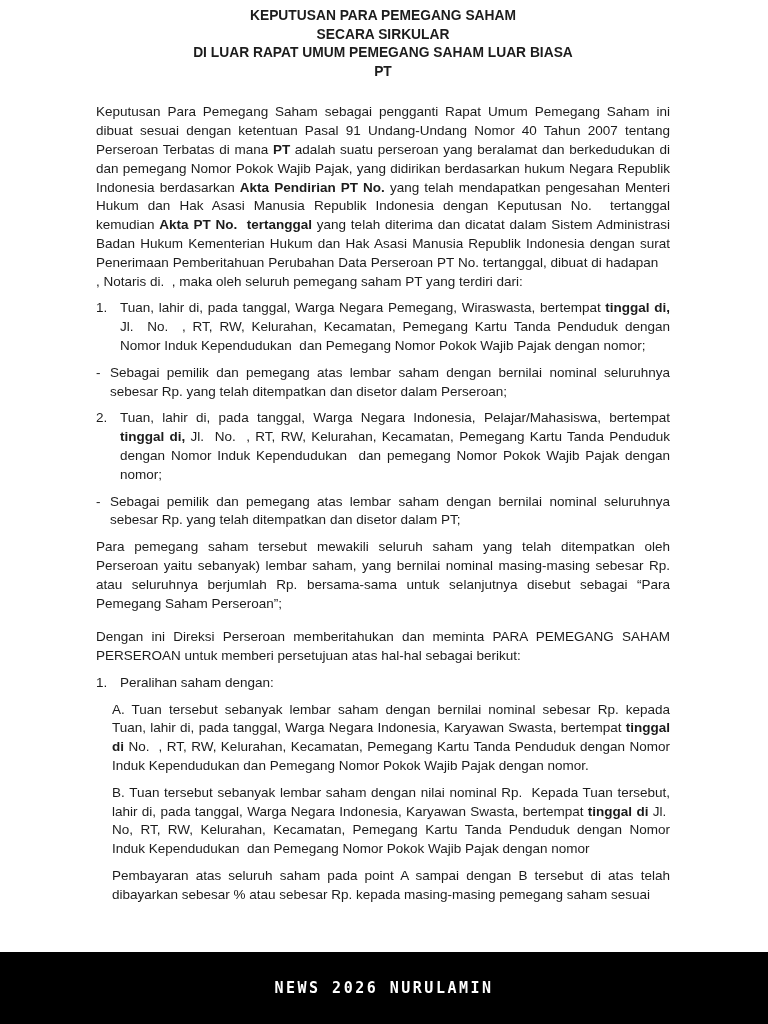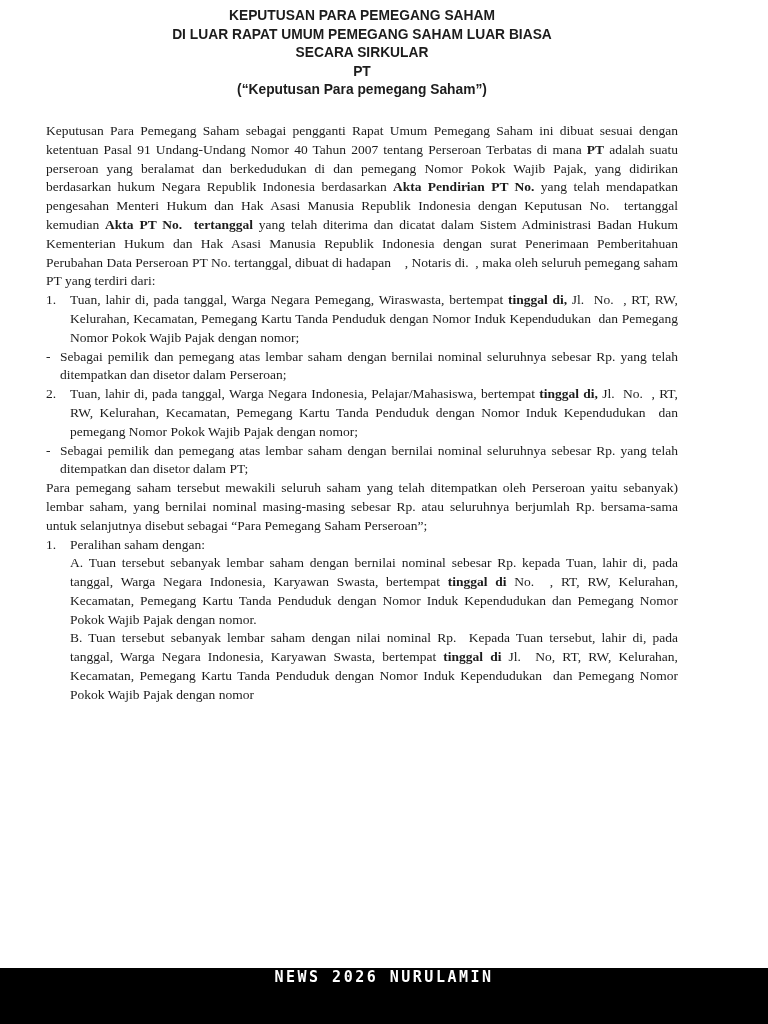--- a/index.html
+++ b/index.html
@@ -4,79 +4,78 @@
 <style>
   html, body { margin: 0; padding: 0; }
   body {
     width: 768px; height: 1024px;
     background: #ffffff;
     color: #1c1c1c;
     font-family: "Liberation Sans", sans-serif;
     overflow: hidden;
     position: relative;
   }
-  .page { padding: 7px 90px 0 46px; }
+  .page { padding: 7px 90px 0 88px; }
 
   .title-block { margin-bottom: 22px; }
   .title-line {
     text-align: center;
     font-weight: bold;
     font-size: 13.8px;
     line-height: 18.6px;
     white-space: nowrap;
   }
 
   .doc {
     font-size: 13.5px;
     line-height: 18.8px;
     text-align: justify;
   }
-  .doc p, .doc .li, .doc .sub { margin: 0; padding: 0; font-family: Liberation Serif, serif; }
+  .doc p, .doc .li, .doc .sub { margin: 8px; padding: 0; }
   .para { text-align: justify; }
   .para.gap { margin-top: 15px; }
   .para.indent { margin-left: 24px; }
 
   .li { display: flex; }
   .li .num { flex: 0 0 24px; }
   .li .li-body { flex: 1 1 auto; text-align: justify; }
 
   .sub { display: flex; margin-left: 27px; }
   .sub .dash { flex: 0 0 14px; }
   .sub .sub-body { flex: 1 1 auto; text-align: justify; }
 
   .bold { font-weight: bold; }
 
   .watermark-bar {
     position: absolute;
     left: 0; bottom: 0;
-    width: 768px; height: 56px;
+    width: 768px; height: 72px;
     background: #000000;
     display: flex;
-    align-items: flex-start;
+    align-items: center;
     justify-content: center;
   }
   .watermark-text {
     color: #ffffff;
     font-family: "DejaVu Sans Mono", monospace;
     font-weight: bold;
     font-size: 15px;
     letter-spacing: 2.5px;
     white-space: nowrap;
   }
 </style>
 </head>
 <body>
 
 <div class="page">
   <header class="title-block">
     <div class="title-line">KEPUTUSAN PARA PEMEGANG SAHAM</div>
+    <div class="title-line">SECARA SIRKULAR</div>
     <div class="title-line">DI LUAR RAPAT UMUM PEMEGANG SAHAM LUAR BIASA</div>
-    <div class="title-line">SECARA SIRKULAR</div>
     <div class="title-line">PT</div>
-    <div class="title-line">(“Keputusan Para pemegang Saham”)</div>
   </header>
 
   <main class="doc" id="doc-blocks">
       <p class="para"><span>Keputusan Para Pemegang Saham sebagai pengganti Rapat Umum Pemegang Saham ini dibuat sesuai dengan ketentuan Pasal 91 Undang-Undang Nomor 40 Tahun 2007 tentang Perseroan Terbatas di mana </span><span class="bold">PT</span><span> adalah suatu perseroan yang beralamat dan berkedudukan di dan pemegang Nomor Pokok Wajib Pajak, yang didirikan berdasarkan hukum Negara Republik Indonesia berdasarkan </span><span class="bold">Akta Pendirian PT No.</span><span> yang telah mendapatkan pengesahan Menteri Hukum dan Hak Asasi Manusia Republik Indonesia dengan Keputusan No.&nbsp; tertanggal kemudian </span><span class="bold">Akta PT No.&nbsp; tertanggal</span><span> yang telah diterima dan dicatat dalam Sistem Administrasi Badan Hukum Kementerian Hukum dan Hak Asasi Manusia Republik Indonesia dengan surat Penerimaan Pemberitahuan Perubahan Data Perseroan PT No. tertanggal, dibuat di hadapan&nbsp;&nbsp;&nbsp; , Notaris di.&nbsp; , maka oleh seluruh pemegang saham PT yang terdiri dari:</span></p>
       <div class="li">
         <span class="num">1.</span>
         <span class="li-body"><span>Tuan, lahir di, pada tanggal, Warga Negara Pemegang, Wiraswasta, bertempat </span><span class="bold">tinggal di,</span><span> Jl.&nbsp; No.&nbsp; , RT, RW, Kelurahan, Kecamatan, Pemegang Kartu Tanda Penduduk dengan Nomor Induk Kependudukan&nbsp; dan Pemegang Nomor Pokok Wajib Pajak dengan nomor;</span></span>
       </div>
       <div class="sub">
         <span class="dash">-</span>
@@ -84,24 +83,26 @@
       </div>
       <div class="li">
         <span class="num">2.</span>
         <span class="li-body"><span>Tuan, lahir di, pada tanggal, Warga Negara Indonesia, Pelajar/Mahasiswa, bertempat </span><span class="bold">tinggal di,</span><span> Jl.&nbsp; No.&nbsp; , RT, RW, Kelurahan, Kecamatan, Pemegang Kartu Tanda Penduduk dengan Nomor Induk Kependudukan&nbsp; dan pemegang Nomor Pokok Wajib Pajak dengan nomor;</span></span>
       </div>
       <div class="sub">
         <span class="dash">-</span>
         <span class="sub-body"><span>Sebagai pemilik dan pemegang atas lembar saham dengan bernilai nominal seluruhnya sebesar Rp. yang telah ditempatkan dan disetor dalam PT;</span></span>
       </div>
       <p class="para"><span>Para pemegang saham tersebut mewakili seluruh saham yang telah ditempatkan oleh Perseroan yaitu sebanyak) lembar saham, yang bernilai nominal masing-masing sebesar Rp. atau seluruhnya berjumlah Rp. bersama-sama untuk selanjutnya disebut sebagai “Para Pemegang Saham Perseroan”;</span></p>
+      <p class="para gap"><span>Dengan ini Direksi Perseroan memberitahukan dan meminta PARA PEMEGANG SAHAM PERSEROAN untuk memberi persetujuan atas hal-hal sebagai berikut:</span></p>
       <div class="li">
         <span class="num">1.</span>
         <span class="li-body"><span>Peralihan saham dengan:</span></span>
       </div>
       <p class="para indent"><span>A. Tuan tersebut sebanyak lembar saham dengan bernilai nominal sebesar Rp. kepada Tuan, lahir di, pada tanggal, Warga Negara Indonesia, Karyawan Swasta, bertempat </span><span class="bold">tinggal di</span><span> No.&nbsp; , RT, RW, Kelurahan, Kecamatan, Pemegang Kartu Tanda Penduduk dengan Nomor Induk Kependudukan dan Pemegang Nomor Pokok Wajib Pajak dengan nomor.</span></p>
       <p class="para indent"><span>B. Tuan tersebut sebanyak lembar saham dengan nilai nominal Rp.&nbsp; Kepada Tuan tersebut, lahir di, pada tanggal, Warga Negara Indonesia, Karyawan Swasta, bertempat </span><span class="bold">tinggal di</span><span> Jl.&nbsp; No, RT, RW, Kelurahan, Kecamatan, Pemegang Kartu Tanda Penduduk dengan Nomor Induk Kependudukan&nbsp; dan Pemegang Nomor Pokok Wajib Pajak dengan nomor</span></p>
+      <p class="para indent"><span>Pembayaran atas seluruh saham pada point A sampai dengan B tersebut di atas telah dibayarkan sebesar % atau sebesar Rp. kepada masing-masing pemegang saham sesuai</span></p>
     </main>
 </div>
 
 <footer class="watermark-bar">
   <span class="watermark-text">NEWS 2026 NURULAMIN</span>
 </footer>
 
 </body></html>

